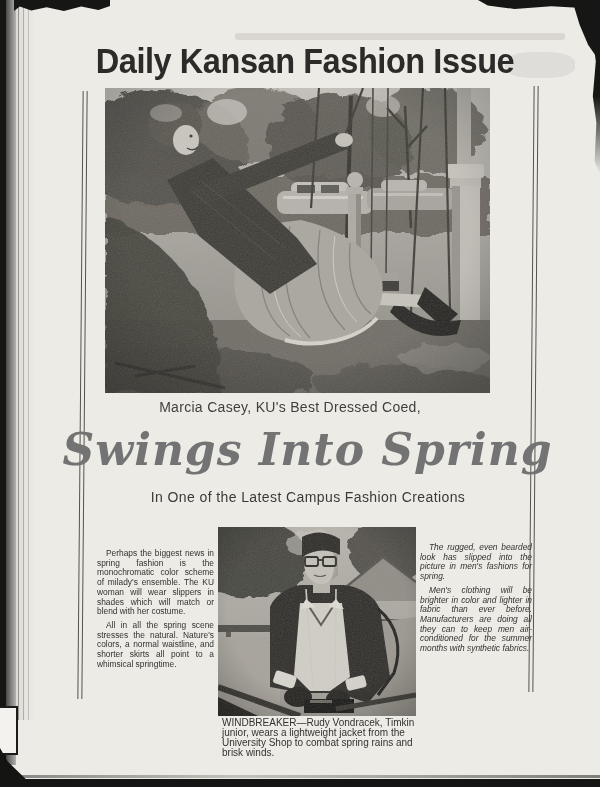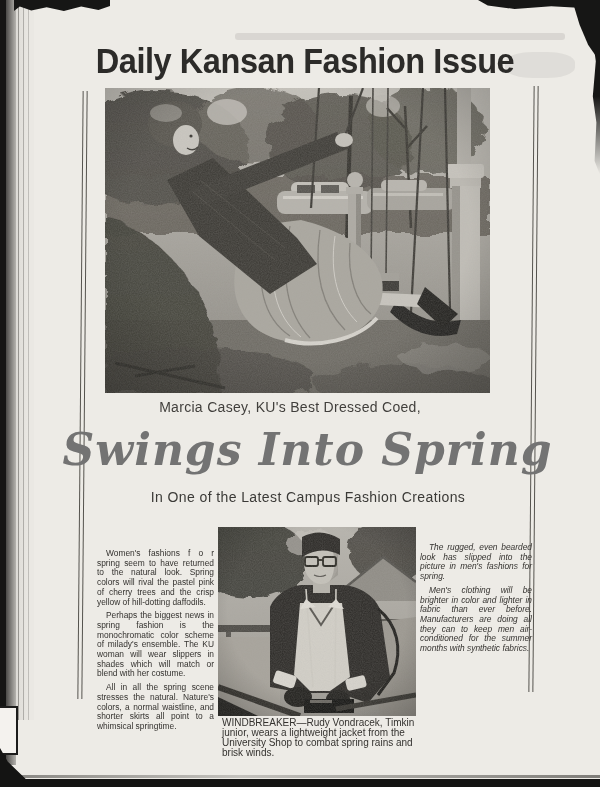--- a/index.html
+++ b/index.html
@@ -191,21 +191,20 @@
       <rect width="385" height="305" filter="url(#grain1)" opacity=".5"></rect>
       <rect width="385" height="305" fill="url(#vig1)"></rect>
     </svg>
   </div>
 
   <div class="caption-top">Marcia Casey, KU's Best Dressed Coed,</div>
   <div class="headline-script">Swings Into Spring</div>
   <div class="subheadline">In One of the Latest Campus Fashion Creations</div>
 
   <div class="col col-left">
-    <p>Women's fashions f o r spring seem to have returned to the natural look. Spring colors will rival the pastel pink of cherry trees and the crisp yellow of hill-dotting daffodils.</p>
     <p>Perhaps the biggest news in spring fashion is the monochromatic color scheme of milady's ensemble. The KU woman will wear slippers in shades which will match or blend with her costume.</p>
     <p>All in all the spring scene stresses the natural. Nature's colors, a normal waistline, and shorter skirts all point to a whimsical springtime.</p>
   </div>
   <div class="col col-right">
     <p>The rugged, even bearded look has slipped into the picture in men's fashions for spring.</p>
     <p>Men's clothing will be brighter in color and lighter in fabric than ever before. Manufacturers are doing all they can to keep men air-conditioned for the summer months with synthetic fabrics.</p>
   </div>
 
   <div class="photo photo-small">
     <svg width="198" height="189" viewBox="0 0 198 189">

